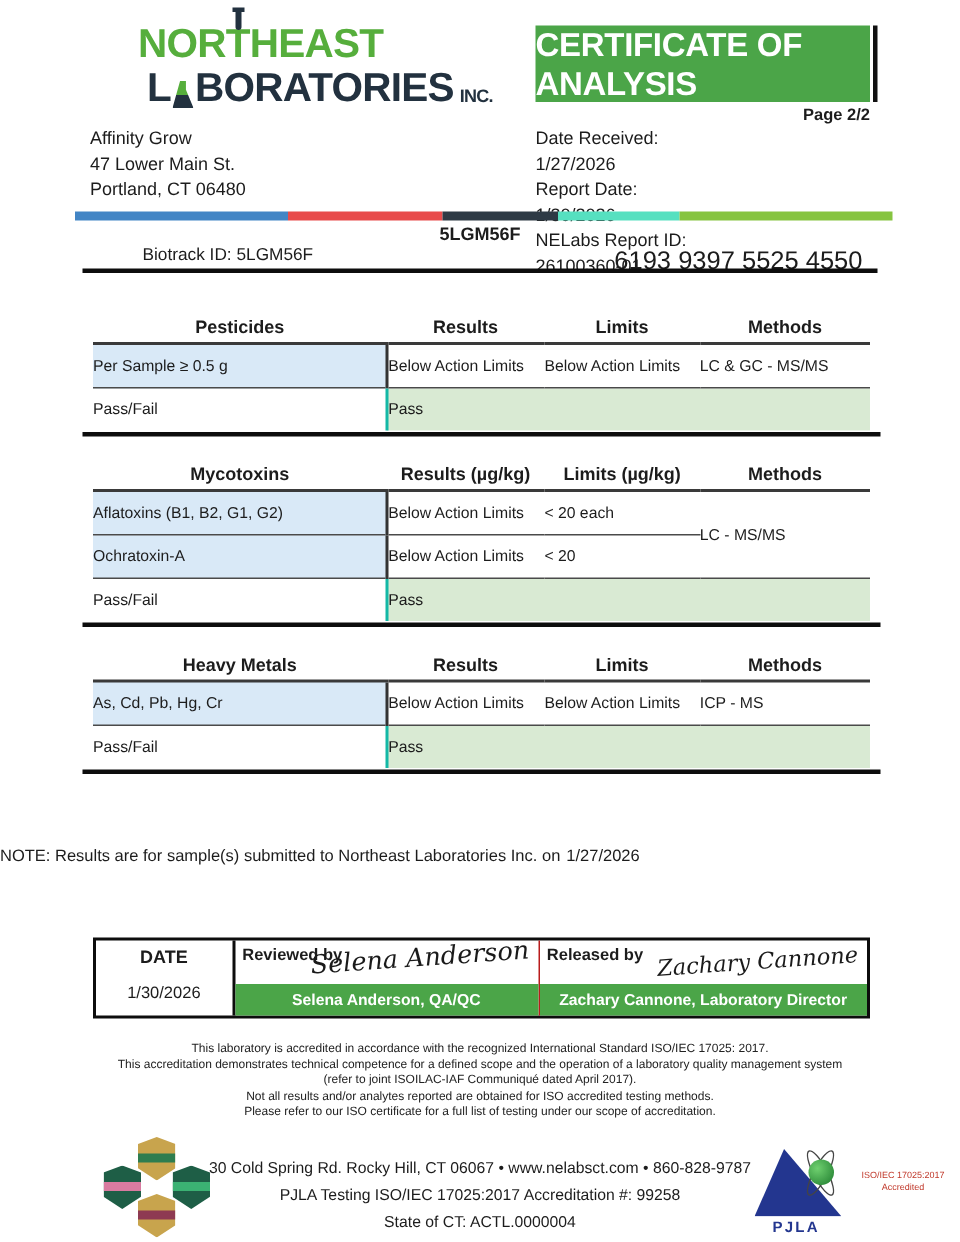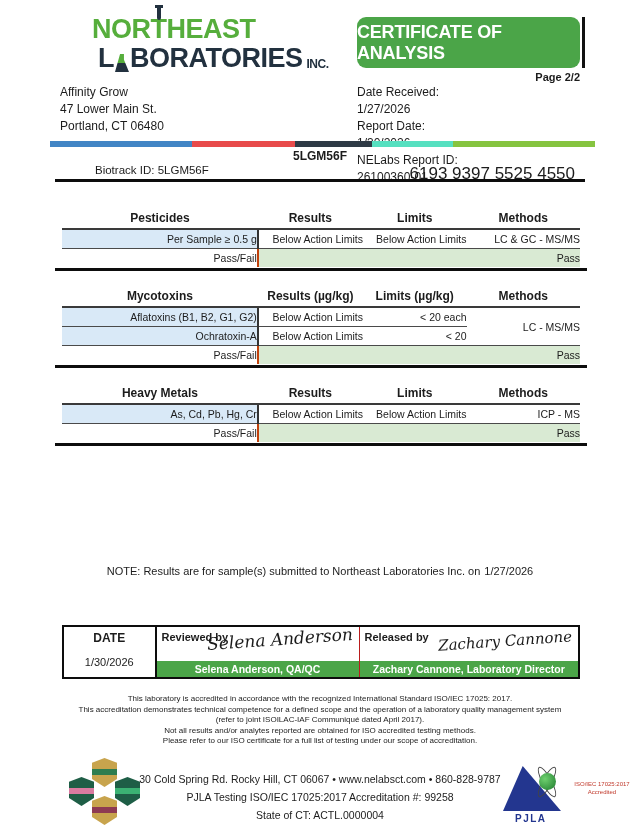--- a/index.html
+++ b/index.html
@@ -14,22 +14,22 @@
   .logo-top { position:relative; font-size:27px; font-weight:bold; letter-spacing:-0.5px; color:#56ae3c;margin-left:34px; }
   .tube { position:absolute; left:65px; top:-9px; width:4px; height:13px; background:#22313f; border-radius:0 0 2px 2px; }
   .tube::before { content:""; position:absolute; left:-2px; top:-2px; width:8px; height:2.5px; background:#22313f; }
   .logo-bottom { margin-left:40px; margin-top:2px; font-size:27px; font-weight:bold; letter-spacing:-0.5px; color:#22313f; display:flex; align-items:flex-end; }
   .flask { display:inline-block; width:14px; height:18px; margin:0 1px;
     background:linear-gradient(#56ae3c 52%, #22313f 52%);
     clip-path:polygon(36% 0, 64% 0, 64% 32%, 100% 100%, 0 100%); }
   .logo-inc { font-size:12px; font-weight:bold; color:#22313f; margin-left:4px; padding-bottom:2px; }
   
   .banner { position:absolute; left:357px; top:17px; width:223px; height:51px;
-    background:#4ba548; color:#fff; font-size:18px; font-weight:bold;
-    display:flex; align-items:center; justify-content:center; letter-spacing:-0.2px;border-radius:9px; }
+    background:#4ba548; color:#fff; font-size:22px; font-weight:bold;
+    display:flex; align-items:center; justify-content:center; letter-spacing:-0.2px; }
   .banner-edge { position:absolute; left:582px; top:17px; width:3px; height:51px; background:#111; }
   .page-num { position:absolute; left:357px; top:71px; width:223px; text-align:right; font-size:11px; font-weight:bold; }
   
   .client { position:absolute; left:60px; top:84px; font-size:12px; line-height:17px; }
   .meta { position:absolute; left:357px; top:84px; font-size:12px; line-height:17px; }
   .meta-row { display:flex;flex-direction:column; }
   .meta-label { width:103px; }
   .meta-value { }
   
   .color-bar { position:absolute; left:50px; top:141px; width:545px; height:6px; display:flex; }
@@ -41,43 +41,43 @@
   .sample-id { position:absolute; left:0; top:149px; width:640px; text-align:center; font-size:12px; font-weight:bold; }
   .biotrack { position:absolute; left:95px; top:164px; font-size:11.5px; }
   .barcode-num { position:absolute; right:65px; top:164px; font-size:17px; }
   .thick-line { position:absolute; left:55px; top:179px; width:530px; height:3px; background:#0d0d0d; }
   
   .tables { position:absolute; left:62px; top:210px; width:518px; }
   .tbl-wrap { margin-bottom:17px; }
   table { width:100%; border-collapse:collapse; font-size:10.5px; table-layout:fixed; }
   col.c1 { width:37.8%; } col.c2 { width:20.3%; } col.c3 { width:20%; } col.c4 { width:21.9%; }
   th { font-size:12px; font-weight:bold; padding:1px 0 3px; border-bottom:2px solid #3a3a3a; text-align:center; }
-  td { text-align:right; padding:3px 0; border-bottom:1.3px solid #4a4a4a; }
+  td { text-align:left; padding:8px 0; border-bottom:1.3px solid #4a4a4a; }
   td.analyte { background:#d9e9f7; border-right:2px solid #333; }
-  td.pf-label { border-right:2px solid #c2410c; border-bottom:none;margin-top:32px; }
+  td.pf-label { border-right:2px solid #14b8a6; border-bottom:none;margin-top:32px; }
   td.pass { background:#d9ead3; border-bottom:none; }
   td.mspan { vertical-align:middle; }
   .thick { height:3px; background:#0d0d0d; margin:1px -7px 0; }
   
-  .note { position:absolute; left:0; top:565px; width:640px; text-align:center; font-size:11px; }
+  .note { position:absolute; left:0; top:565px; width:640px; font-size:11px; }
   .note .note-date { margin-left:4px; }
   
   .signoff { position:absolute; left:62px; top:625px; width:518px; height:54px;
     border:2.5px solid #0d0d0d; display:flex; }
   .so-date { width:18%; border-right:2px solid #0d0d0d; text-align:center; }
   .so-date .so-h { font-size:12px; font-weight:bold; margin-top:4px; }
   .so-date .so-v { font-size:11px; margin-top:11px; }
   .so-cell { position:relative; }
   .so-rev { width:39.5%; border-right:1px solid #b91c1c; }
   .so-rel { width:42.5%; }
   .so-label { position:absolute; left:5px; top:4px; font-size:11px; font-weight:bold; }
   .sig { position:absolute; right:6px; top:2px; font-family:"DejaVu Serif", serif; font-style:italic;
     font-size:17px; color:#1a1a1a; transform:rotate(-4deg); white-space:nowrap; }
   .so-rel .sig { font-size:15px; top:5px; }
-  .green-bar { position:absolute; left:0; right:0; bottom:0; height:16px; background:#4ba548;
+  .green-bar { position:absolute; left:0; right:0; bottom:0; height:21px; background:#4ba548;
     color:#fff; font-size:10.5px; font-weight:bold; display:flex; align-items:center; justify-content:center; }
   
   .accred { position:absolute; left:0; top:694px; width:640px; text-align:center; font-size:8px; line-height:10.5px; color:#222; }
   
   .footer-text { position:absolute; left:0; top:770px; width:640px; text-align:center; font-size:10.5px; line-height:18px; font-weight:500; }
   .badges { position:absolute; left:62px; top:758px; width:86px; height:68px; }
   .badge { position:absolute; width:25px; height:29px;
     clip-path:polygon(50% 0, 100% 16%, 100% 72%, 50% 100%, 0 72%, 0 16%); }
   .badge::after { content:""; position:absolute; left:0; right:0; top:11px; height:6px; }
   .badge-top { left:30px; top:0; background:#c8a44d; } .badge-top::after { background:#2e7d4f; }

